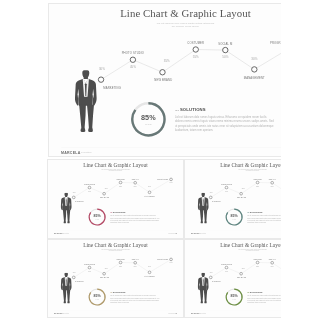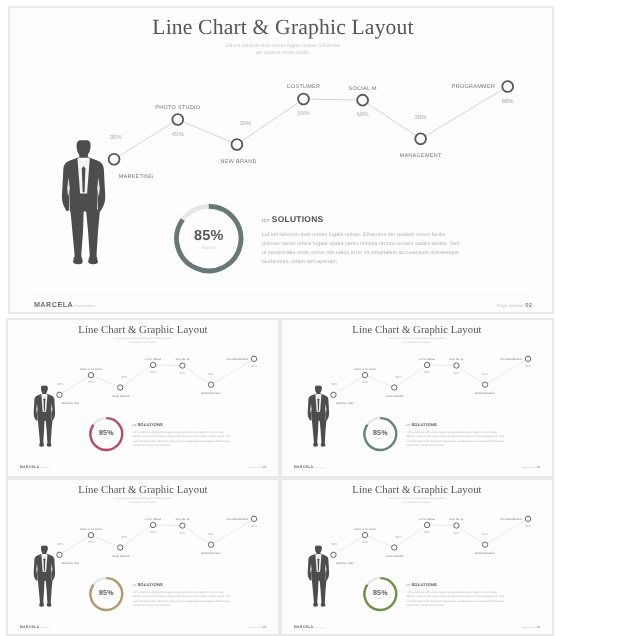--- a/index.html
+++ b/index.html
@@ -1,17 +1,17 @@
 <!DOCTYPE html>
 <html><head>
 <meta charset="utf-8">
 <style>
   html,body{margin:0;padding:0;background:#ffffff;}
   body{width:281px;height:318px;font-family:"Liberation Sans",sans-serif;overflow:hidden;position:relative;}
-  .slide{position:absolute;background:#fdfdfd;border:1px solid #e9e9e9;box-sizing:border-box;overflow:hidden;}
+  .slide{position:absolute;background:#fdfdfd;border:1px solid #e9e9e9;box-sizing:border-box;overflow:hidden;margin-left:44px;}
   .slide .inner{position:absolute;left:0;top:0;transform-origin:0 0;width:960px;height:540px;background:#fdfdfd;}
   .main{left:4px;top:3px;width:273px;height:154px;}
   .t1{left:3px;top:159px;width:137px;height:79.5px;}
   .t2{left:140px;top:159px;width:137px;height:79.5px;}
   .t3{left:3px;top:238.5px;width:137px;height:79.5px;}
   .t4{left:140px;top:238.5px;width:137px;height:79.5px;}
 
   
   .title{position:absolute;left:0;width:960px;top:10px;height:48px;line-height:48px;text-align:center;font-family:"Liberation Serif",serif;
     font-size:38px;color:#555555;letter-spacing:.3px;}

